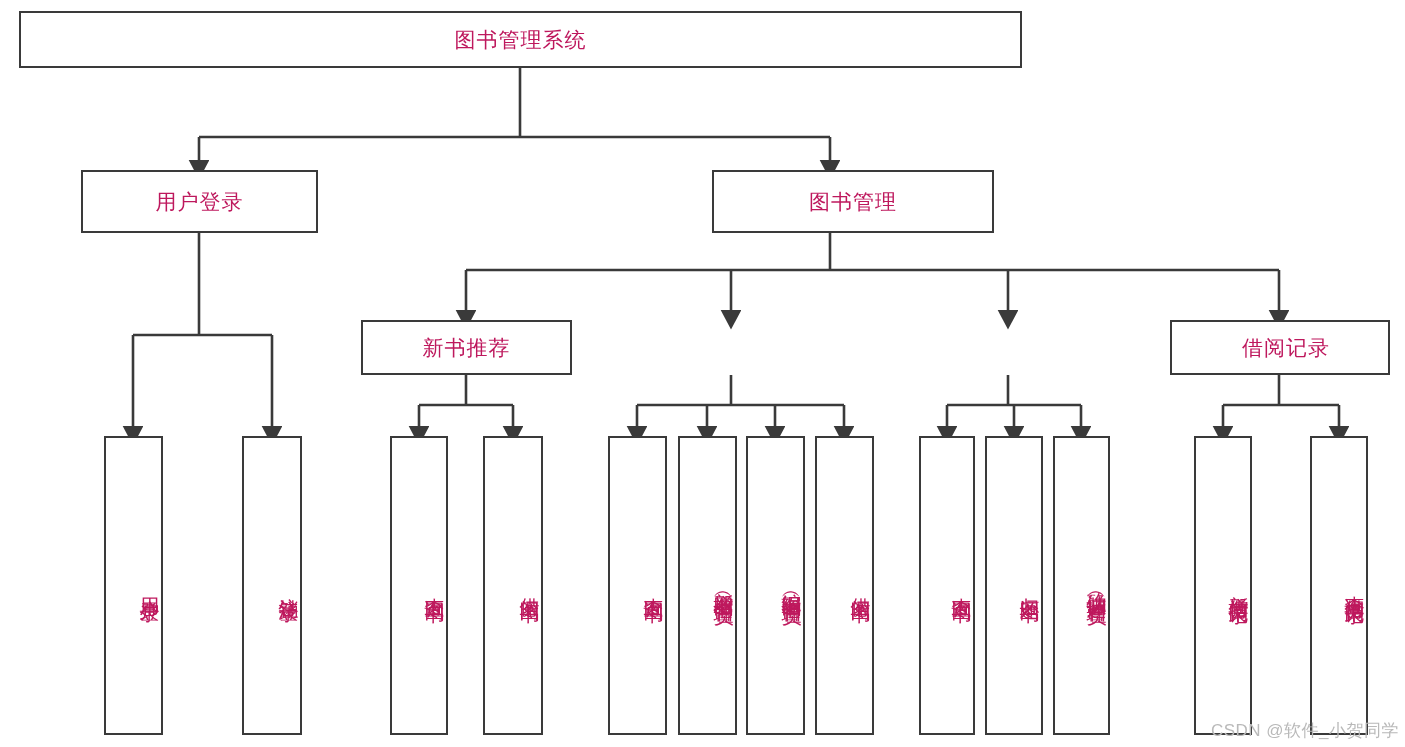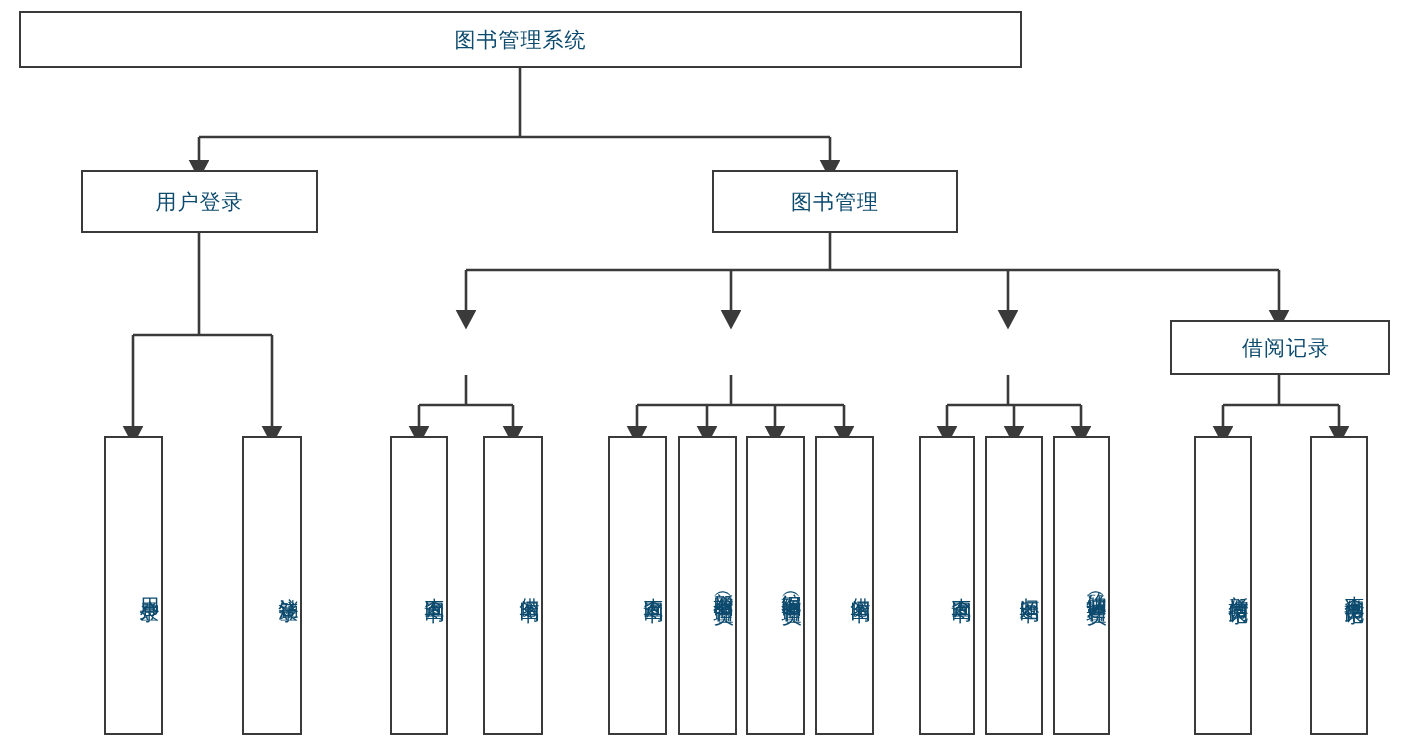--- a/index.html
+++ b/index.html
@@ -26,21 +26,21 @@
     pointer-events: none;
   }
   .node {
     position: absolute;
     box-sizing: border-box;
     background: #ffffff;
     border: 2.5px solid #3a3a3a;
     display: flex;
     align-items: center;
     justify-content: center;
-    color: #0c4a6e;
+    color: #be185d;
     line-height: 1.12;
   }
   .node.horiz {
     font-size: 21px;
     letter-spacing: 1px;
   }
   .node.vert {
     writing-mode: vertical-rl;
     text-orientation: upright;
     font-size: 20px;
@@ -120,24 +120,27 @@
     </g>
   </svg>
 
   <div class="node horiz" style="left:19px; top:11px; width:1003px; height:57px;">
     <span class="lbl">图书管理系统</span>
   </div>
 
   <div class="node horiz" style="left:81px; top:170px; width:237px; height:63px;">
     <span class="lbl">用户登录</span>
   </div>
-  <div class="node horiz" style="left:712px; top:170px; width:246px; height:63px;">
+  <div class="node horiz" style="left:712px; top:170px; width:282px; height:63px;">
     <span class="lbl">图书管理</span>
   </div>
 
+  <div class="node horiz" style="left:361px; top:320px; width:211px; height:55px;">
+    <span class="lbl">新书推荐</span>
+  </div>
   <div class="node horiz" style="left:1170px; top:320px; width:220px; height:55px;padding-left:12px;">
     <span class="lbl">借阅记录</span>
   </div>
 
   <div class="node vert" style="left:104px; top:436px; width:59px; height:299px;">
     <span class="lbl">用户登录</span>
   </div>
   <div class="node vert" style="left:242px; top:436px; width:60px; height:299px;">
     <span class="lbl">注销登录</span>
   </div>
@@ -172,14 +175,15 @@
     <span class="lbl">确认归还（管理员）</span>
   </div>
 
   <div class="node vert" style="left:1194px; top:436px; width:58px; height:299px;">
     <span class="lbl">新增借阅记录</span>
   </div>
   <div class="node vert" style="left:1310px; top:436px; width:58px; height:299px;">
     <span class="lbl">查询借阅记录</span>
   </div>
 
+  <div id="watermark">CSDN @软件_小贺同学</div>
 
 </div>
 
 </body></html>

